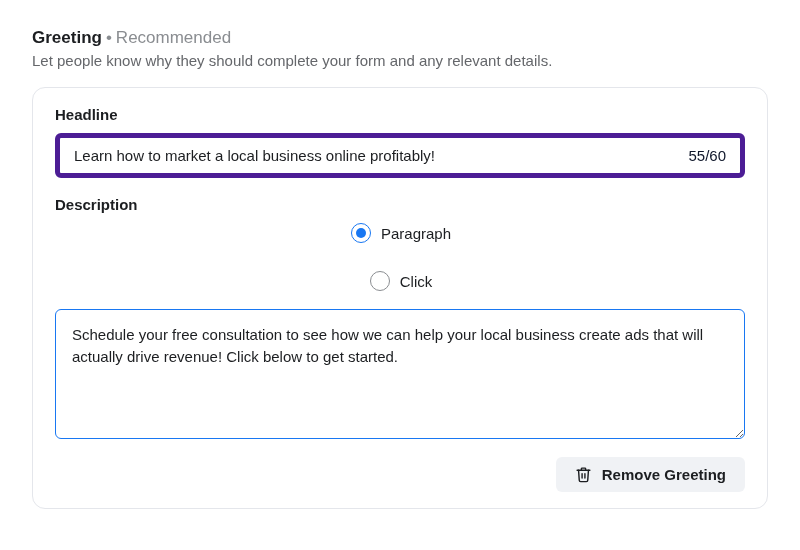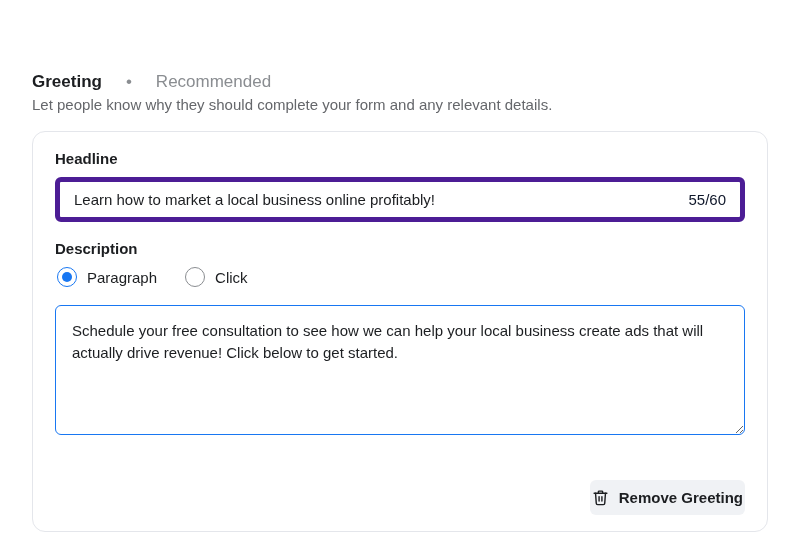--- a/index.html
+++ b/index.html
@@ -6,38 +6,37 @@
     body {
       font-family: -apple-system, BlinkMacSystemFont, "Segoe UI", Helvetica, Arial, sans-serif;
       background: #fff;
       color: #1c1e21;
       padding: 28px 32px;
       width: 800px;
     }
     .header-row {
       display: flex;
       align-items: baseline;
-      gap: 24px;
+      gap: 4px;
       margin-bottom: 4px;
     }
     .header-title {
       font-size: 17px;
       font-weight: 700;
       color: #1c1e21;
     }
     .header-dot {
       color: #8a8d91;
       font-size: 17px;
       font-weight: 400;
     }
     .header-tag {
       color: #8a8d91;
       font-size: 17px;
       font-weight: 400;
-      margin-top: 44px;
     }
     .header-sub {
       color: #65676b;
       font-size: 15px;
       margin-bottom: 18px;
     }
     .card {
       border: 1px solid #e4e6eb;
       border-radius: 13px;
       padding: 18px 22px 16px 22px;
@@ -69,20 +68,21 @@
       color: #0f172a;
       font-size: 15px;
       padding-left: 10px;
     }
     .radio-row {
       display: flex;
       align-items: center;
       gap: 28px;
       margin-bottom: 18px;
       padding-left: 2px;
+      flex-direction: column;
     }
     .radio-item {
       display: flex;
       align-items: center;
       gap: 10px;
       cursor: pointer;
     }
     .radio-circle {
       width: 20px;
       height: 20px;
@@ -124,26 +124,25 @@
       display: flex;
       justify-content: flex-end;
     }
     .remove-btn {
       display: flex;
       align-items: center;
       gap: 10px;
       background: #f0f2f5;
       border: none;
       border-radius: 6px;
-      padding: 9px 2px;
+      padding: 9px 19px;
       font-size: 15px;
       font-weight: 600;
       color: #1c1e21;
       cursor: pointer;
-      margin-top: 27px;
     }
     .trash-icon { display: block; }
   </style>
 </head>
 <body>
 
 <div class="header-row">
   <span class="header-title">Greeting</span>
   <span class="header-dot">•</span>
   <span class="header-tag">Recommended</span>

